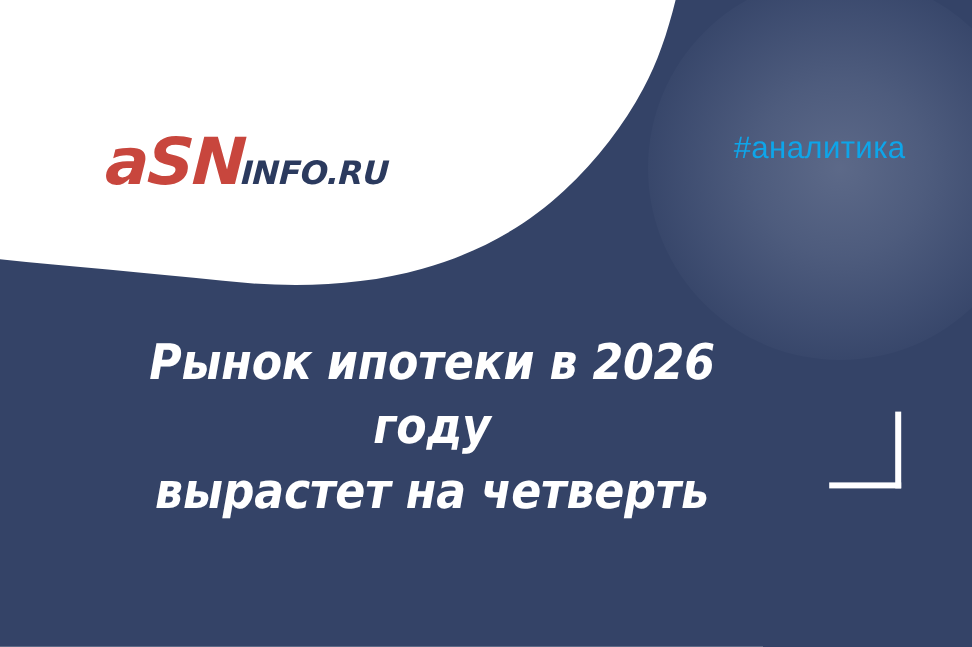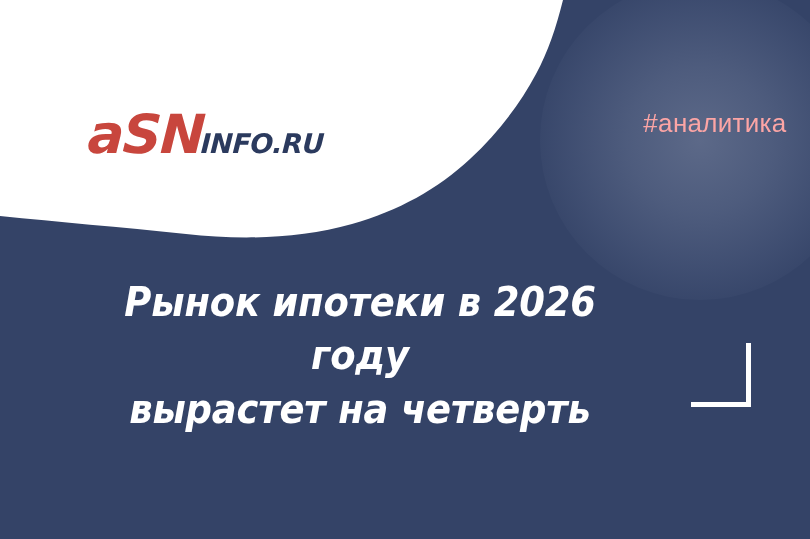--- a/index.html
+++ b/index.html
@@ -80,28 +80,28 @@
     line-height: 1;
     margin-left: -3px;
     position: relative;
     top: 0px;
     transform: skewX(-3deg);
   }
 
   
   .hashtag {
     position: absolute;
-    left: 625px;
+    left: 593px;
     top: 108px;
     width: 180px;
     text-align: center;
     font-family: "Liberation Sans", sans-serif;
     font-size: 26px;
     font-weight: 400;
-    color: #fca5a5;
+    color: #0ea5e9;
     letter-spacing: 0.3px;
     line-height: 1.2;
     white-space: nowrap;
   }
 
   
   .headline {
     position: absolute;
     left: 40px;
     top: 276px;

